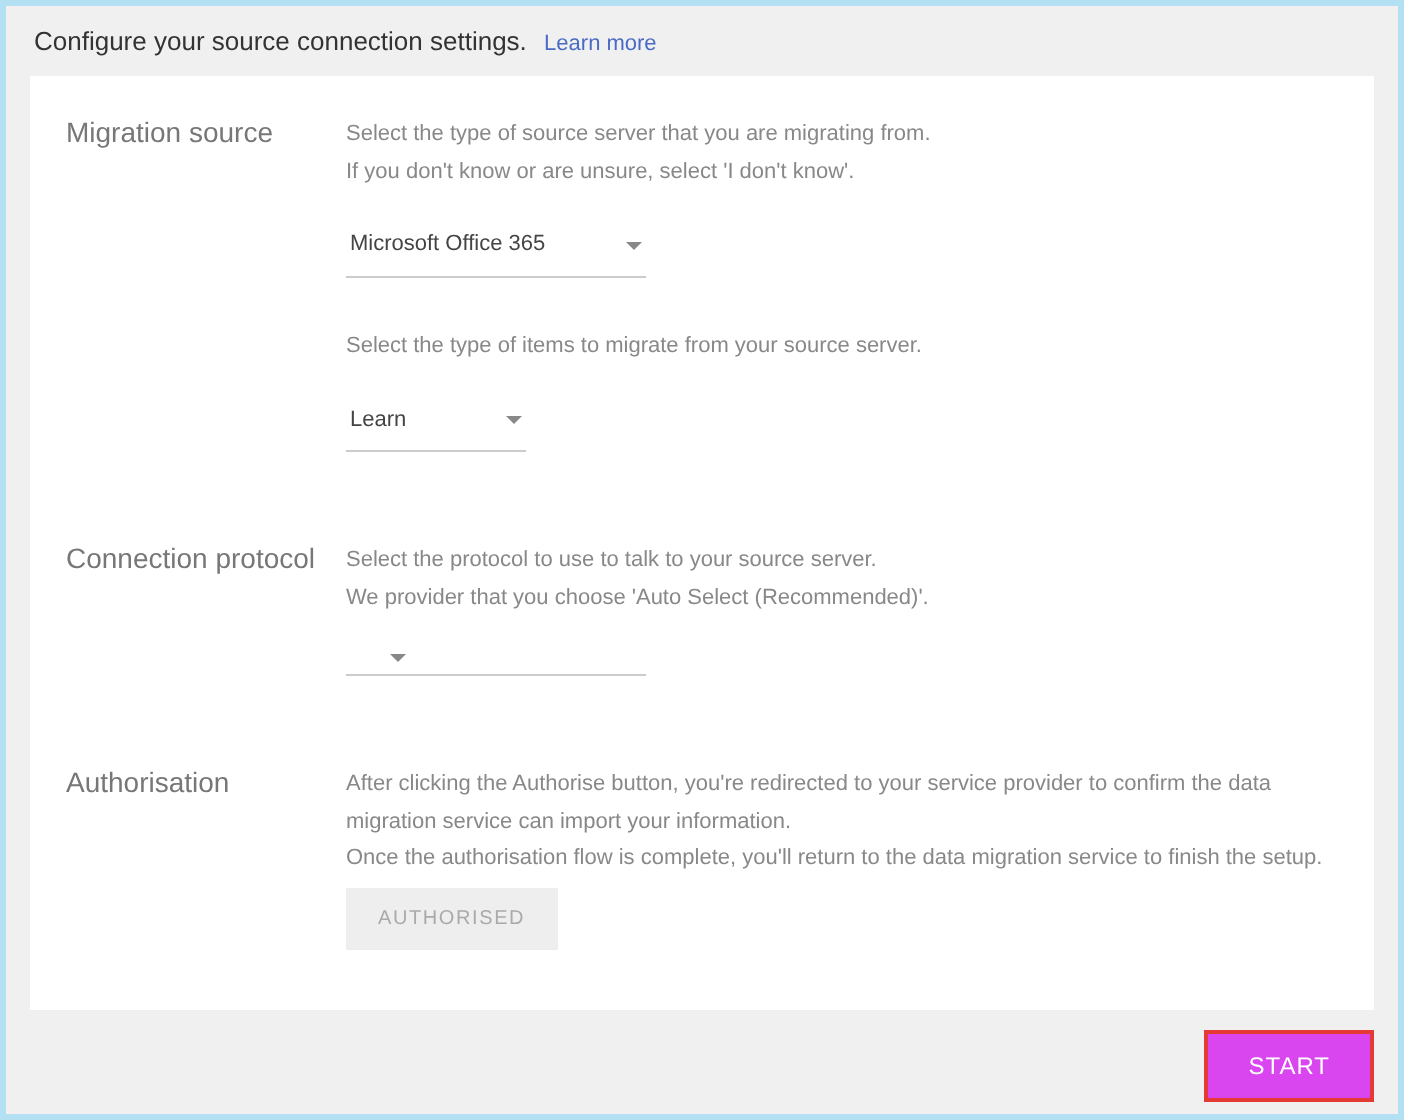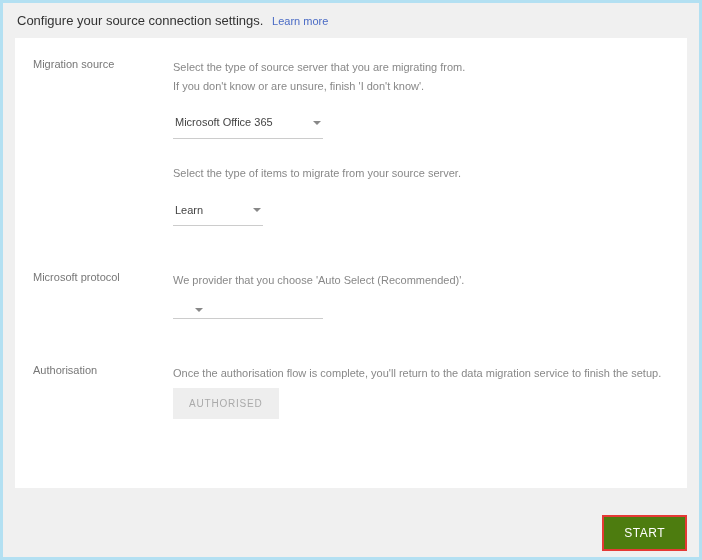--- a/index.html
+++ b/index.html
@@ -37,21 +37,21 @@
       padding: 20px 18px 30px 18px;
       min-height: 450px;
     }
     .section {
       display: flex;
       margin-bottom: 45px;
     }
     .label-col {
       width: 140px;
       flex-shrink: 0;
-      font-size: 11px;
+      font-size: 14px;
       color: #777;
     }
     .content-col {
       flex: 1;
       font-size: 11px;
       color: #888;
       line-height: 1.7;
     }
     .dropdown {
       display: inline-flex;
@@ -90,21 +90,21 @@
       letter-spacing: 0.8px;
       padding: 10px 16px;
       margin-top: 5px;
       cursor: default;
       font-weight: 500;
     }
     .start-button {
       position: absolute;
       right: 12px;
       bottom: 6px;
-      background: #4d7c0f;
+      background: #d946ef;
       color: #fff;
       border: 2px solid #e53935;
       font-size: 12px;
       font-weight: 500;
       letter-spacing: 0.5px;
       padding: 9px 20px;
       cursor: pointer;
     }
   </style>
 </head>
@@ -115,47 +115,49 @@
     <span>Configure your source connection settings.</span>
     <span class="learn-more">Learn more</span>
   </div>
 
   <div class="card">
 
     <div class="section">
       <div class="label-col">Migration source</div>
       <div class="content-col">
         <div>Select the type of source server that you are migrating from.</div>
-        <div>If you don't know or are unsure, finish 'I don't know'.</div>
+        <div>If you don't know or are unsure, select 'I don't know'.</div>
         <div class="dropdown wider">
           <span class="value">Microsoft Office 365</span>
           <span class="chevron"></span>
         </div>
         <div class="spacer"></div>
         <div>Select the type of items to migrate from your source server.</div>
         <div class="dropdown">
           <span class="value">Learn</span>
           <span class="chevron"></span>
         </div>
       </div>
     </div>
 
     <div class="section">
-      <div class="label-col">Microsoft protocol</div>
+      <div class="label-col">Connection protocol</div>
       <div class="content-col">
+        <div>Select the protocol to use to talk to your source server.</div>
         <div>We provider that you choose 'Auto Select (Recommended)'.</div>
         <div class="dropdown wider">
           <span class="chevron"></span>
         </div>
       </div>
     </div>
 
     <div class="section" style="margin-bottom:0;">
       <div class="label-col">Authorisation</div>
       <div class="content-col">
+        <div>After clicking the Authorise button, you're redirected to your service provider to confirm the data migration service can import your information.</div>
         <div>Once the authorisation flow is complete, you'll return to the data migration service to finish the setup.</div>
         <button class="auth-button">AUTHORISED</button>
       </div>
     </div>
 
   </div>
 
   <button class="start-button">START</button>
 </div>
 

